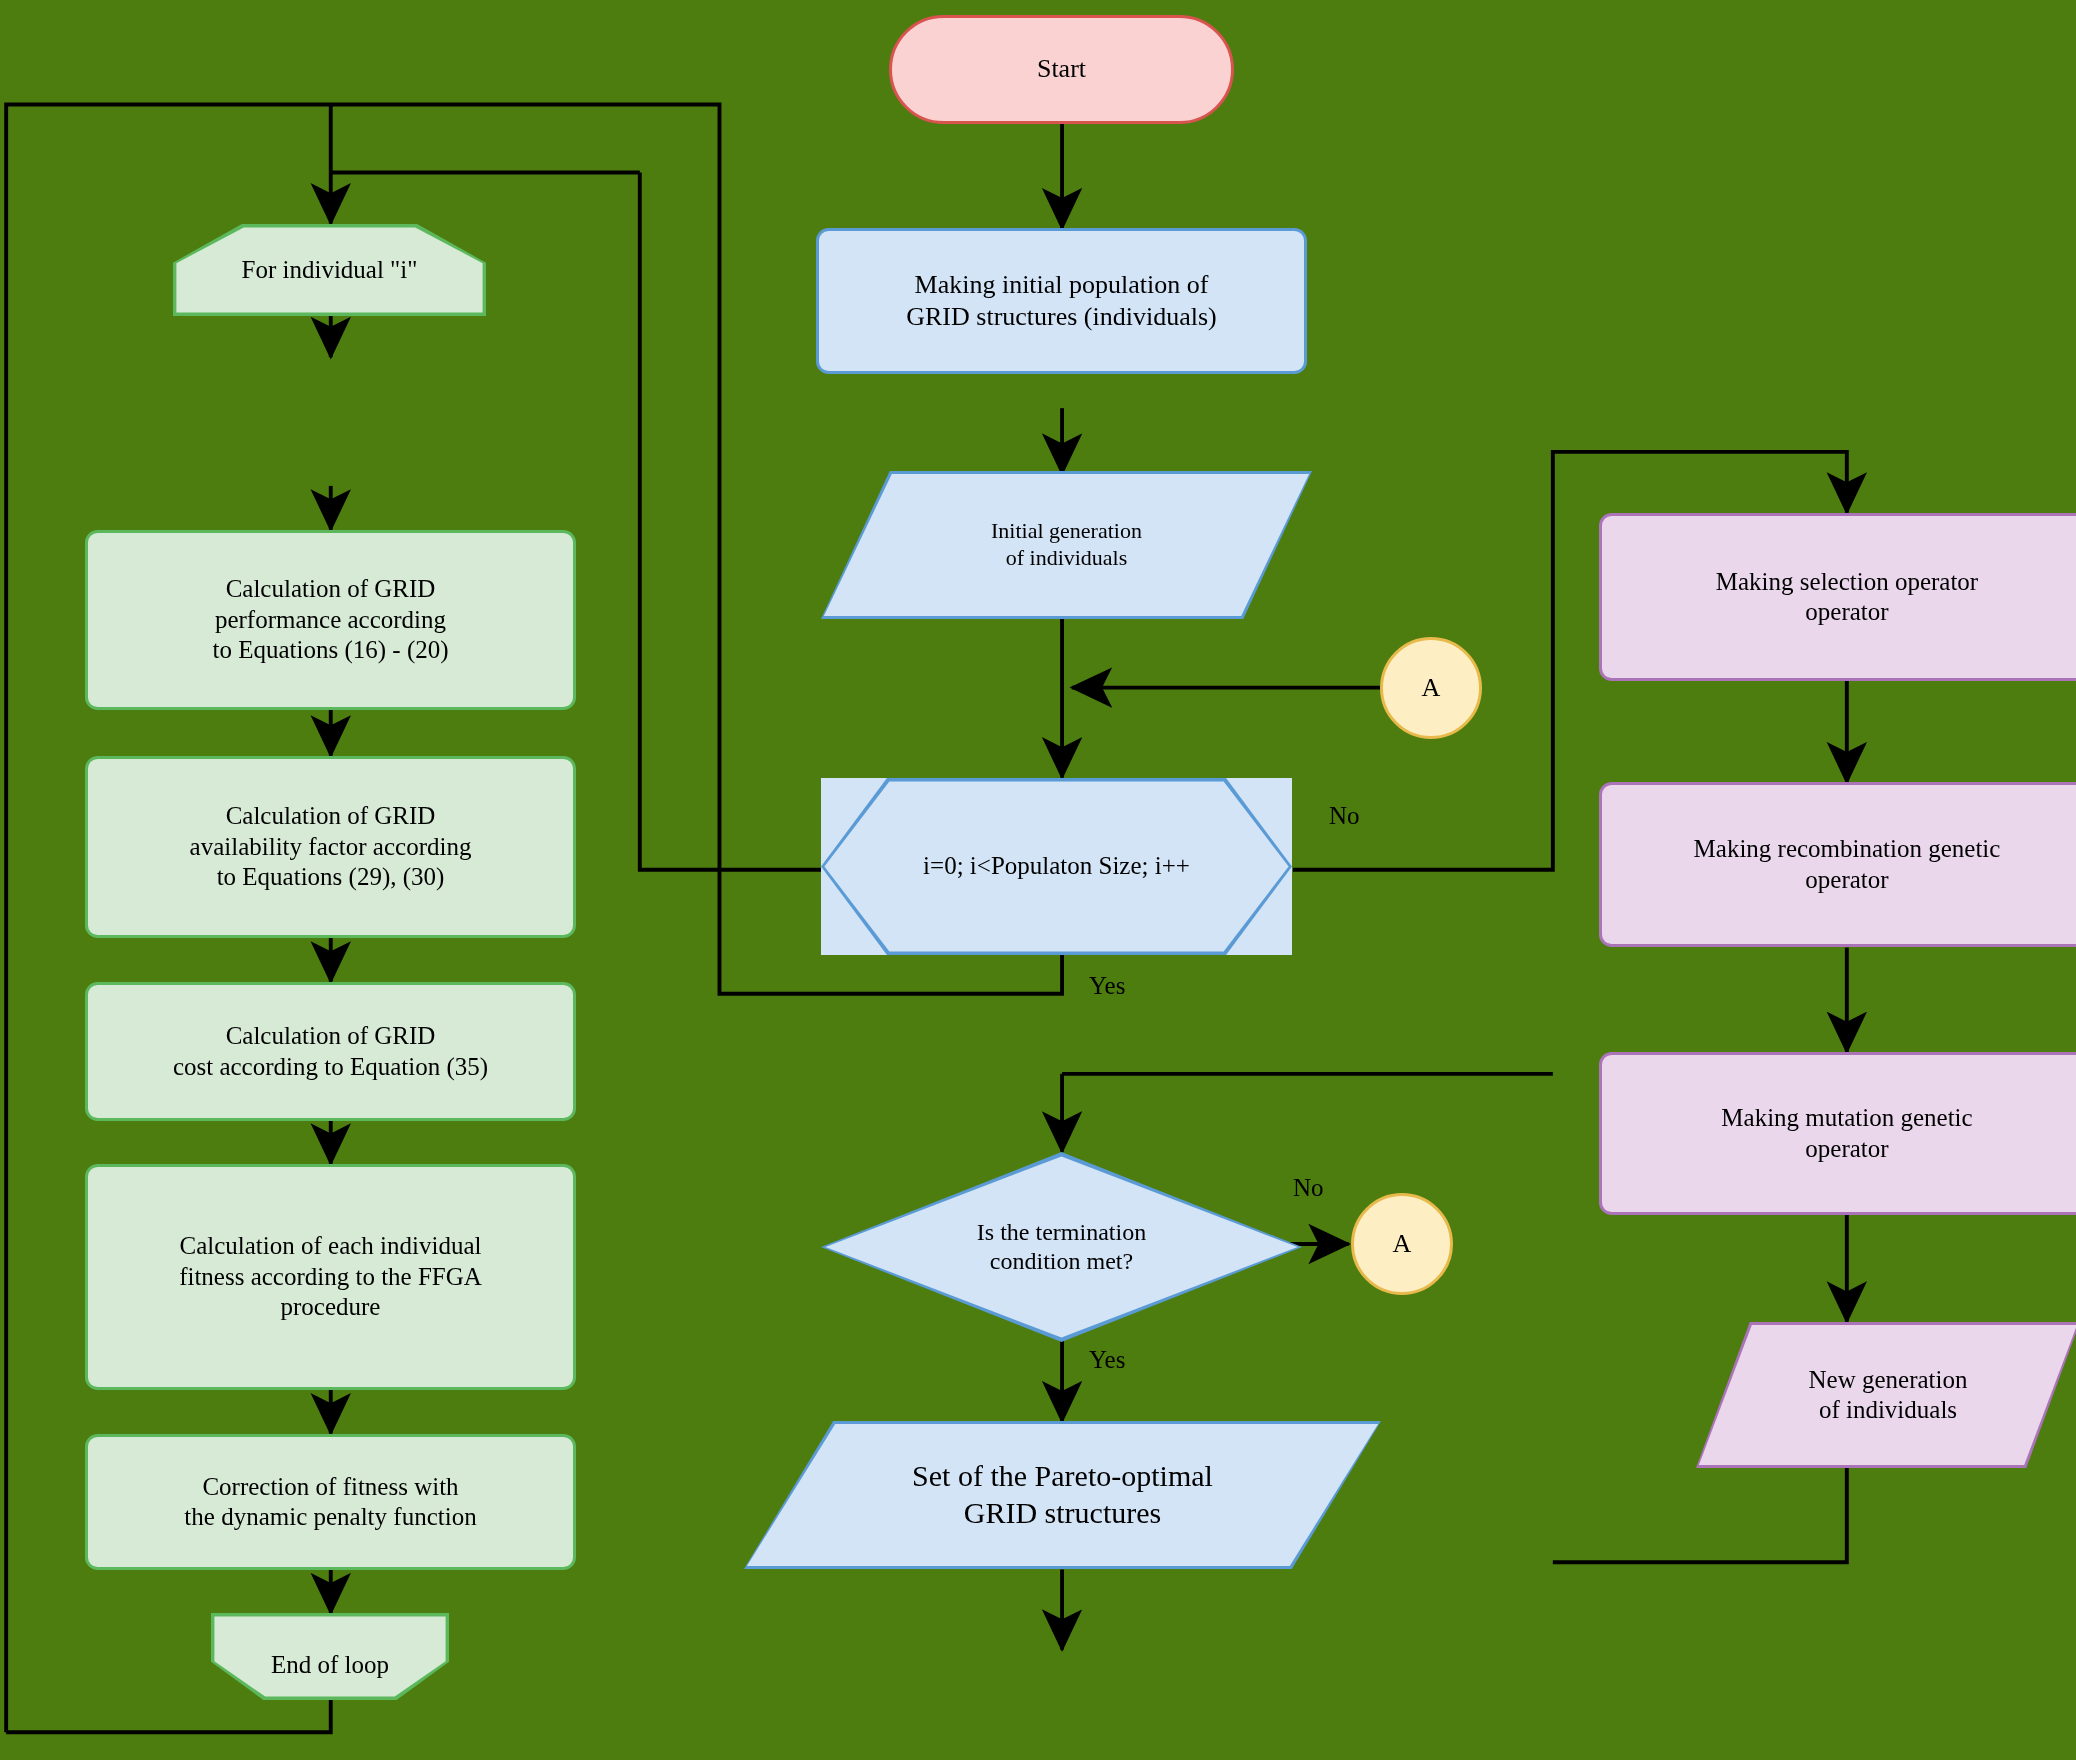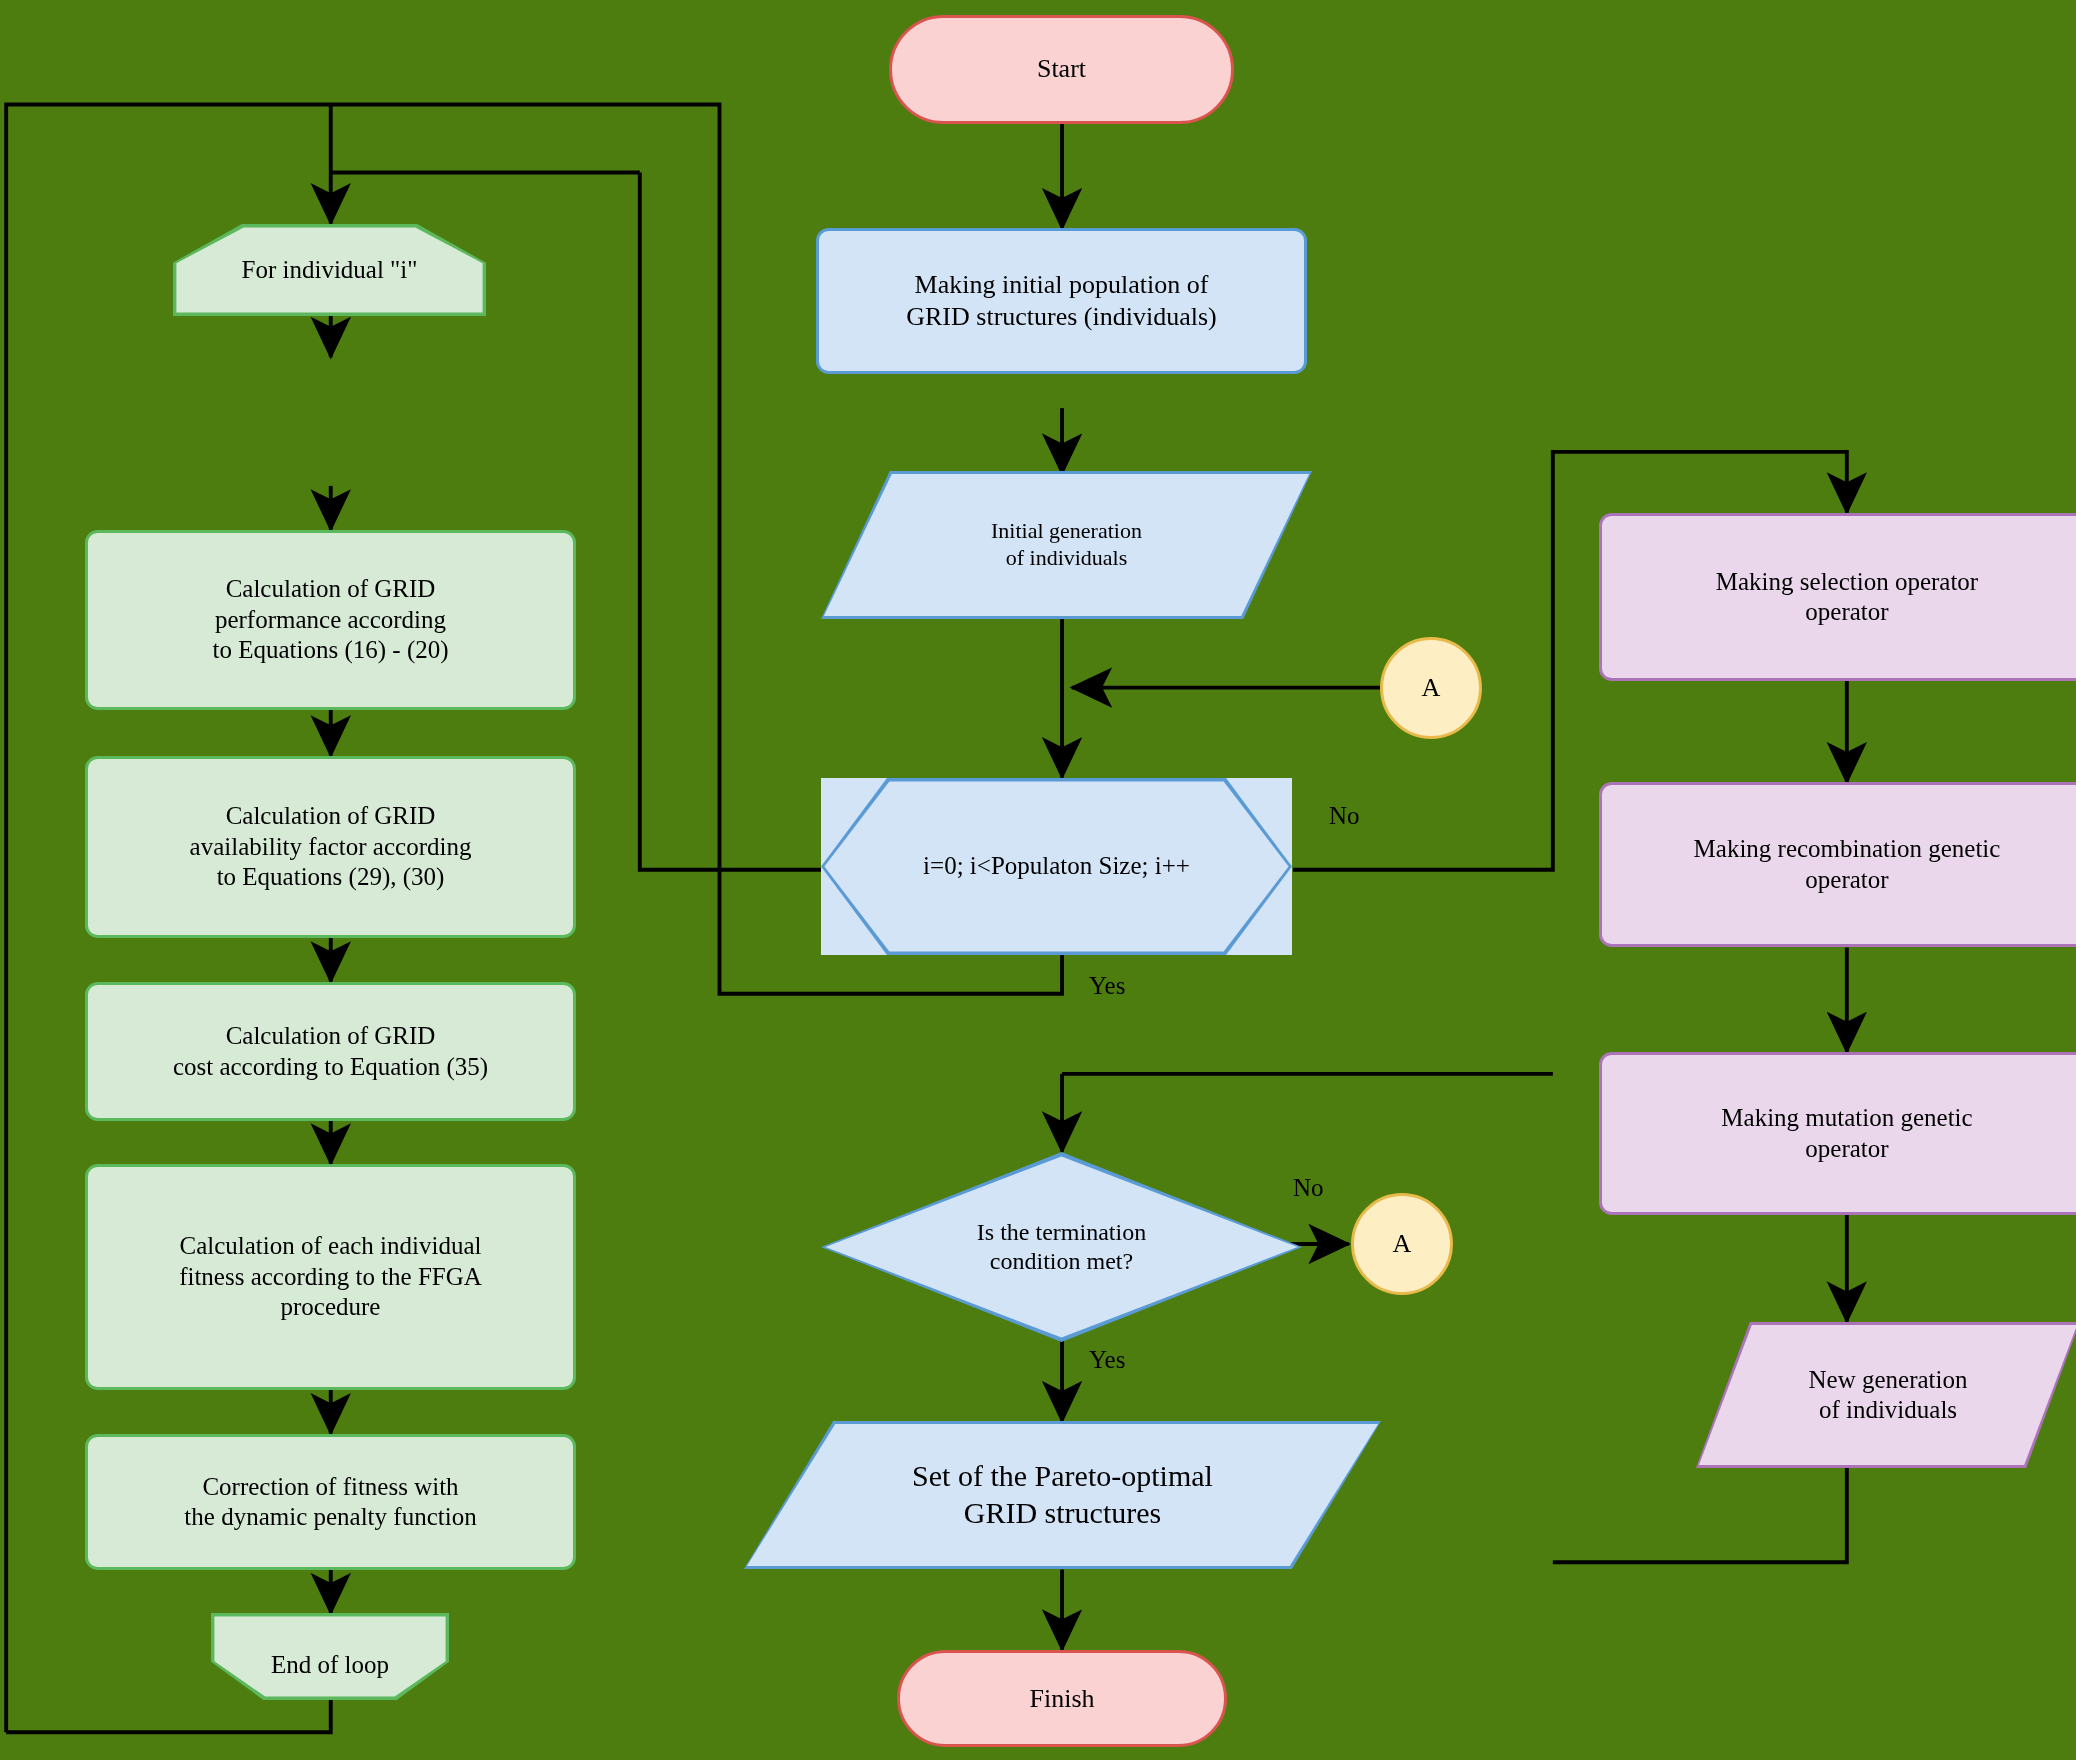--- a/index.html
+++ b/index.html
@@ -185,23 +185,20 @@
 
   <div class="para" style="left:744px;top:1421px;width:637px;height:148px;">
     <div class="inner" style="background:#5b9bd5;"></div>
     <div class="fill" style="background:#d4e4f7;"></div>
     <div class="node" style="left:0;top:0;width:637px;height:148px;font-size:30px;background:transparent;border:none;">
       <span class="lbl">Set of the Pareto-optimal
 GRID structures</span>
     </div>
   </div>
 
-  <div class="node t-red term" style="left:897px;top:1650px;width:330px;height:97px;font-size:26px;">
-    <span class="lbl">Finish</span>
-  </div>
 
   <div class="prep" style="left:173px;top:224px;width:313px;height:92px;">
     <div class="inner"></div>
     <div class="fill"></div>
     <div class="node" style="left:0;top:0;width:313px;height:92px;font-size:25px;background:transparent;border:none;">
       <span class="lbl">For individual "i"</span>
     </div>
   </div>
 
 

